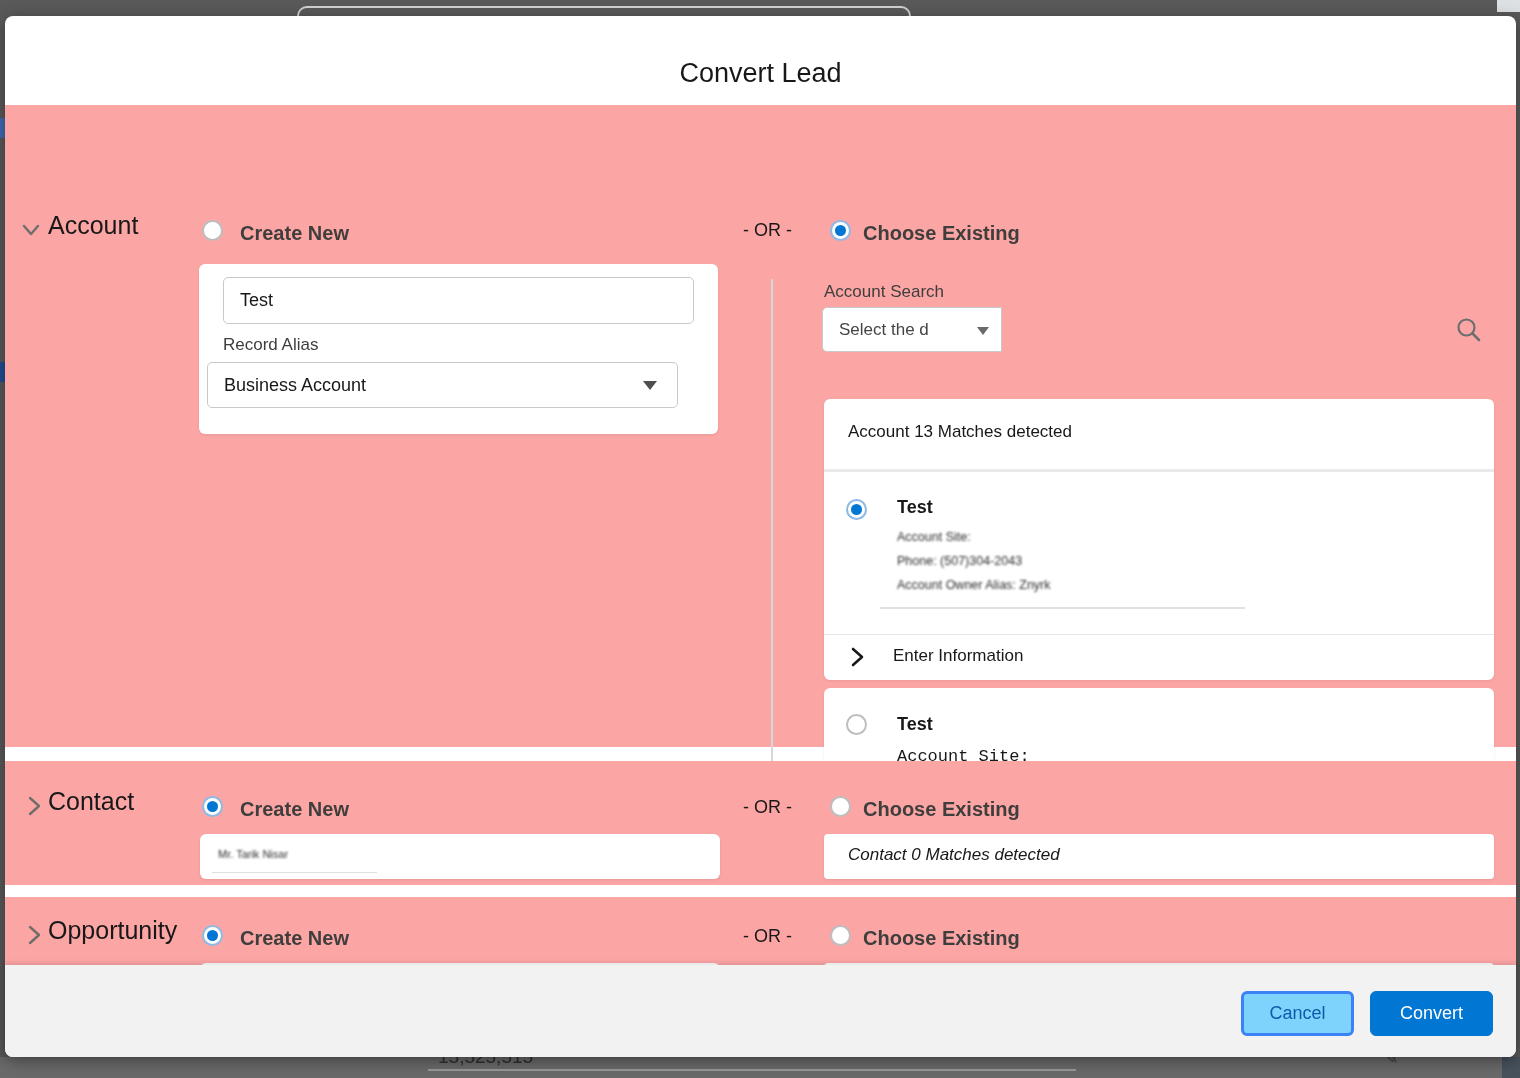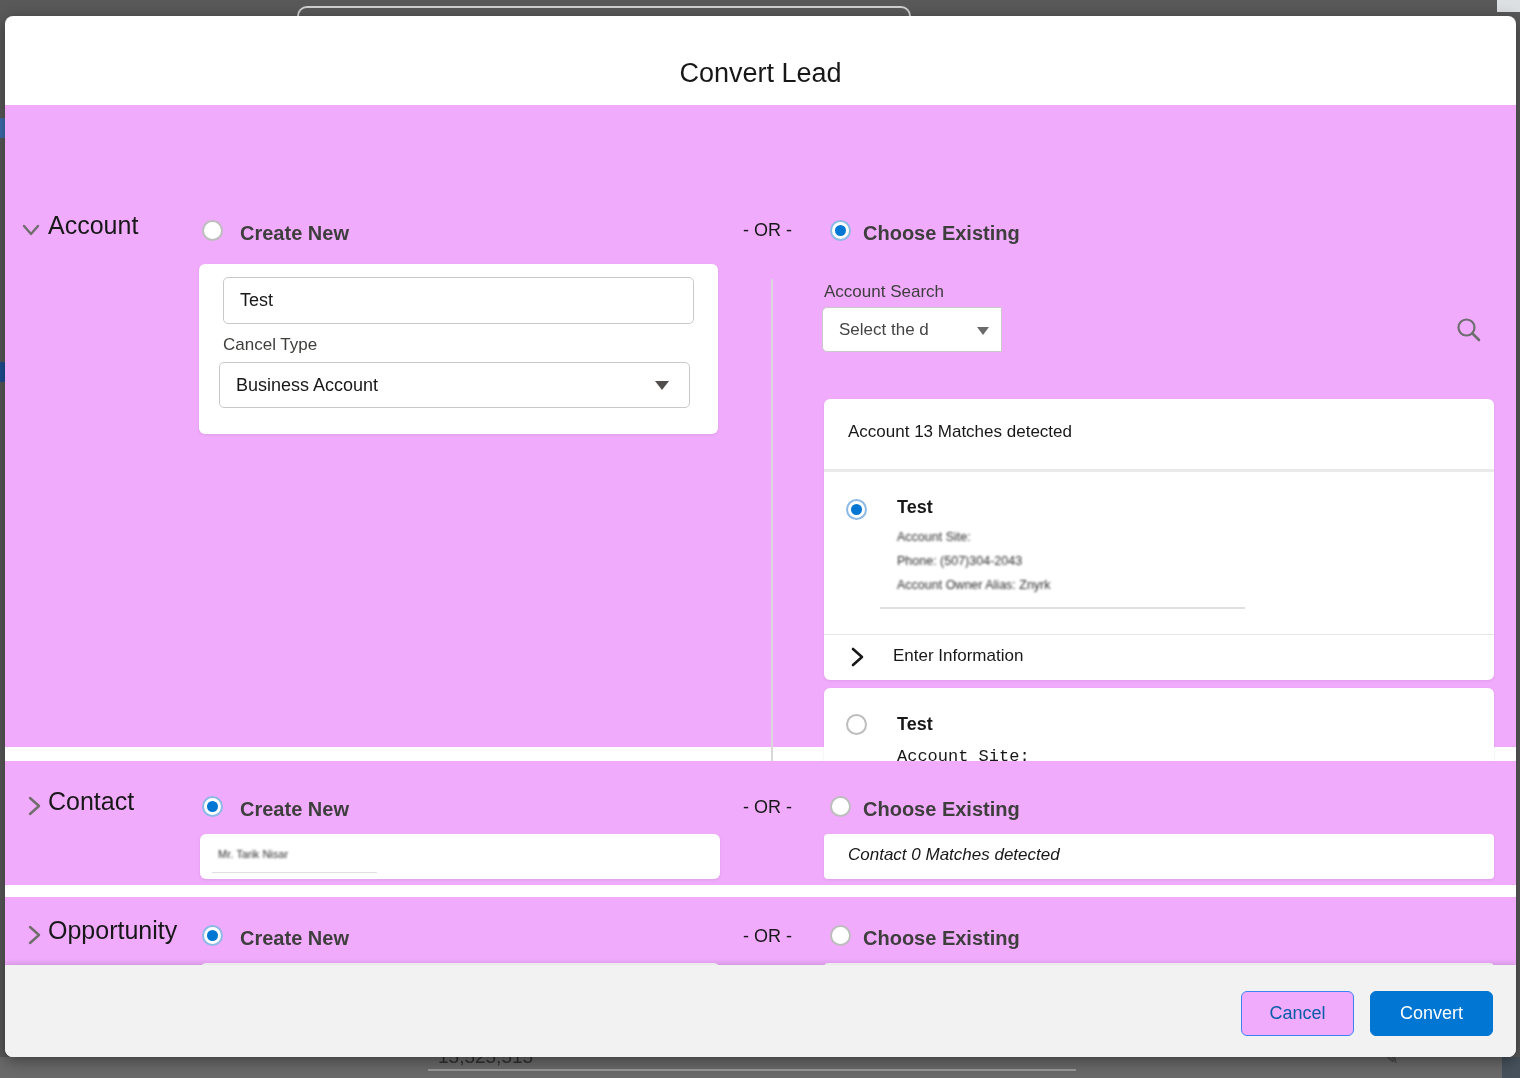--- a/index.html
+++ b/index.html
@@ -6,21 +6,21 @@
   html,body { width:1520px; height:1078px; overflow:hidden; }
   body { background:#595959; font-family:"Liberation Sans", sans-serif; color:#181818; position:relative; }
   .abs { position:absolute; }
 
   
   .modal { position:absolute; left:5px; top:16px; width:1511px; height:1041px;
            background:#fff; border-radius:8px; box-shadow:0 4px 16px rgba(0,0,0,.4); }
   .modal-title { position:absolute; left:0; top:42px; width:100%; text-align:center;
                  font-size:27px; font-weight:400; color:#181818; }
 
-  .section { position:absolute; left:0; width:1511px; background:#f0abfc; }
+  .section { position:absolute; left:0; width:1511px; background:#fca5a5; }
   .sec-account { top:89px; height:642px; }
   .sec-contact { top:745px; height:124px; }
   .sec-opportunity { top:881px; height:68px; overflow:hidden; }
   .sec-footer { top:949px; height:92px; background:#f3f2f2; border-radius:0 0 8px 8px;
                 box-shadow:0 -2px 5px rgba(0,0,0,.12); z-index:5; }
 
   .section-label { font-size:25px; color:#181818; }
   .bold-label { font-size:20px; font-weight:700; color:#3e3e3c; }
   .or-label { font-size:18px; color:#181818; }
 
@@ -43,21 +43,21 @@
   .small-label { font-size:17px; color:#3e3e3c; }
 
   .match-name { font-size:18px; font-weight:700; color:#181818; }
   .match-detail { font-size:17px; color:#181818; }
   .blur-sm { font-size:12.5px; color:#2e2e2e; filter:blur(1.1px); }
   .blur-name { font-size:11px; color:#2e2e2e; filter:blur(1.2px); }
   .smudge { background:#7a7a7a; filter:blur(3px); border-radius:2px; }
 
   .btn { display:flex; align-items:center; justify-content:center; font-size:18px;
          border-radius:6px; cursor:pointer; }
-  .btn-cancel { background:#f0abfc; border:1px solid #3b82f6; color:#0b5cab; }
+  .btn-cancel { background:#7dd3fc; border:3px solid #3b82f6; color:#0b5cab; }
   .btn-convert { background:#0176d3; color:#fff; border:1px solid #0176d3; }
 
   .divider-v { background:#d8d8d8; border-radius:2px; }
   .hairline { background:#e0e0e0; }
 
   
   .overlay-strip-bottom { position:absolute; left:0; top:1057px; width:1520px; height:21px;
                           background:#6a6a6a; overflow:hidden; z-index:1; }
   .bg-frag { position:absolute; z-index:0; }
 </style>
@@ -89,22 +89,22 @@
     <div class="abs radio" style="left:197px; top:115px;"></div>
     <div class="abs bold-label" style="left:235px; top:117px;">Create New</div>
 
     <div class="abs or-label" style="left:738px; top:115px;">- OR -</div>
 
     <div class="abs radio checked" style="left:825px; top:115px;"></div>
     <div class="abs bold-label" style="left:858px; top:117px;">Choose Existing</div>
 
     <div class="abs card" style="left:194px; top:159px; width:519px; height:170px;">
       <input class="field abs" readonly="" style="left: 24px; top: 13px; width: 471px; height: 47px;" value="Test">
-      <div class="abs small-label" style="left:24px; top:71px;">Cancel Type</div>
-      <div class="field abs" style="left:20px; top:98px; width:471px; height:46px;">
+      <div class="abs small-label" style="left:24px; top:71px;">Record Alias</div>
+      <div class="field abs" style="left:8px; top:98px; width:471px; height:46px;">
         <span>Business Account</span>
         <span class="caret-down" style="position:absolute; right:20px; top:18px;"></span>
       </div>
     </div>
 
     <div class="abs divider-v" style="left:766px; top:174px; width:2px; height:492px;"></div>
 
     <div class="abs small-label" style="left:819px; top:177px;">Account Search</div>
     <div class="abs" style="left:817px; top:202px; width:674px; height:45px; display:flex;">
       <div class="field" style="width:180px; height:45px; border-radius:5px 0 0 5px; font-size:17px; color:#444; white-space:nowrap; overflow:hidden; position:relative; padding-right:42px;">

